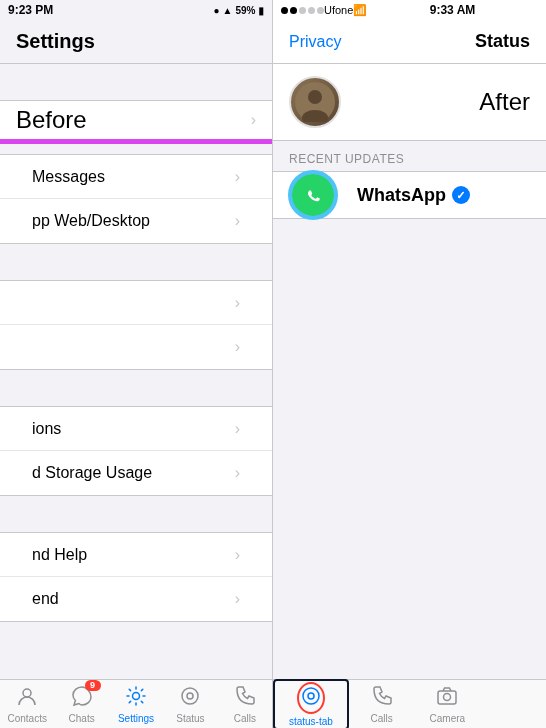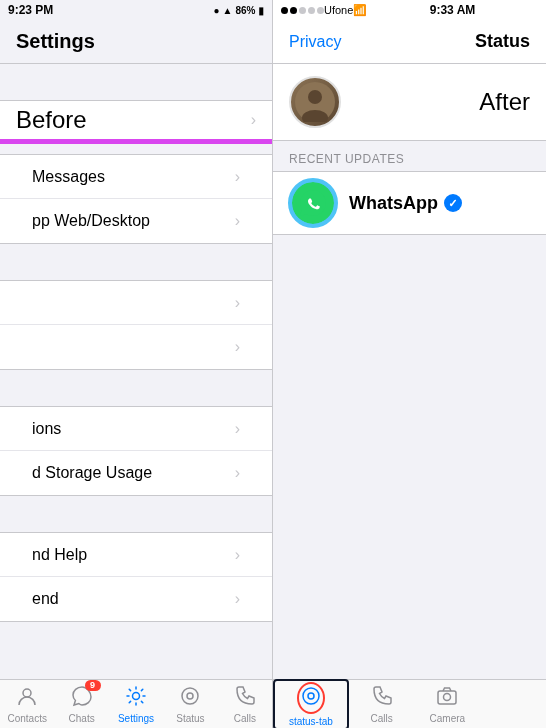--- a/index.html
+++ b/index.html
@@ -258,25 +258,25 @@
 
     .recent-updates-label {
       font-size: 12px;
       font-weight: 500;
       color: #8e8e93;
       letter-spacing: 0.5px;
     }
 
     .whatsapp-row {
       background: #fff;
-      height: 64px;
+      height: 48px;
       display: flex;
       align-items: center;
       padding: 4px 16px;
-      gap: 12px;
+      gap: 20px;
       border-top: 1px solid #c8c8cc;
       border-bottom: 1px solid #c8c8cc;
     }
 
     .whatsapp-logo {
       width: 48px;
       height: 48px;
       border-radius: 50%;
       background: #25d366;
       display: flex;
@@ -367,21 +367,21 @@
 </head>
 <body>
 
 <div class="left-panel">
 
   <div class="status-bar-left">
     <span class="time">9:23 PM</span>
     <div class="status-icons">
       <span>●</span>
       <span>▲</span>
-      <span>86%</span>
+      <span>59%</span>
       <span>▮</span>
     </div>
   </div>
 
   <div class="nav-header-left">
     <h1>Settings</h1>
   </div>
 
   <div class="section-gap"></div>
 

